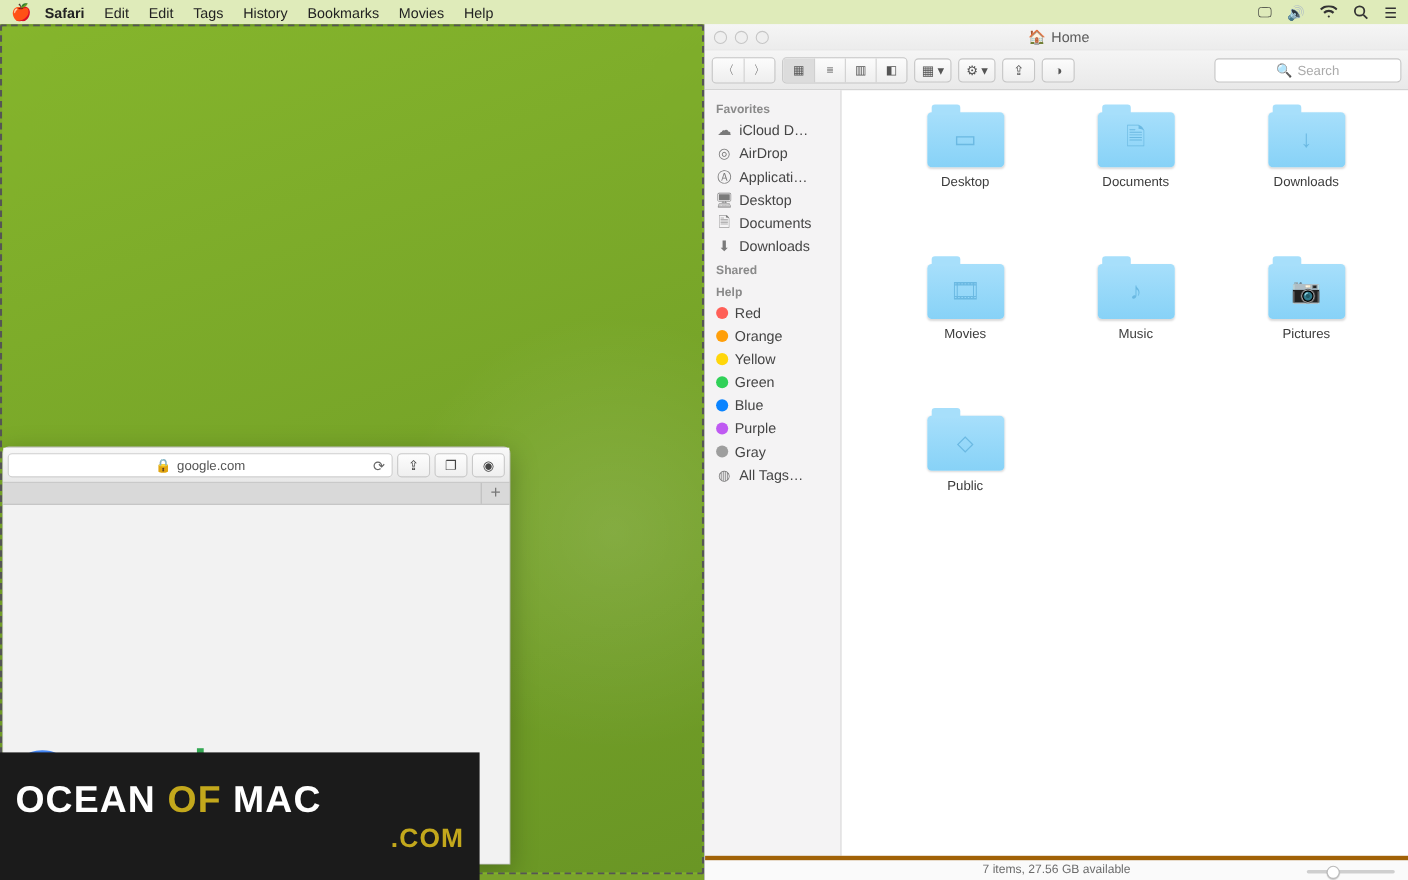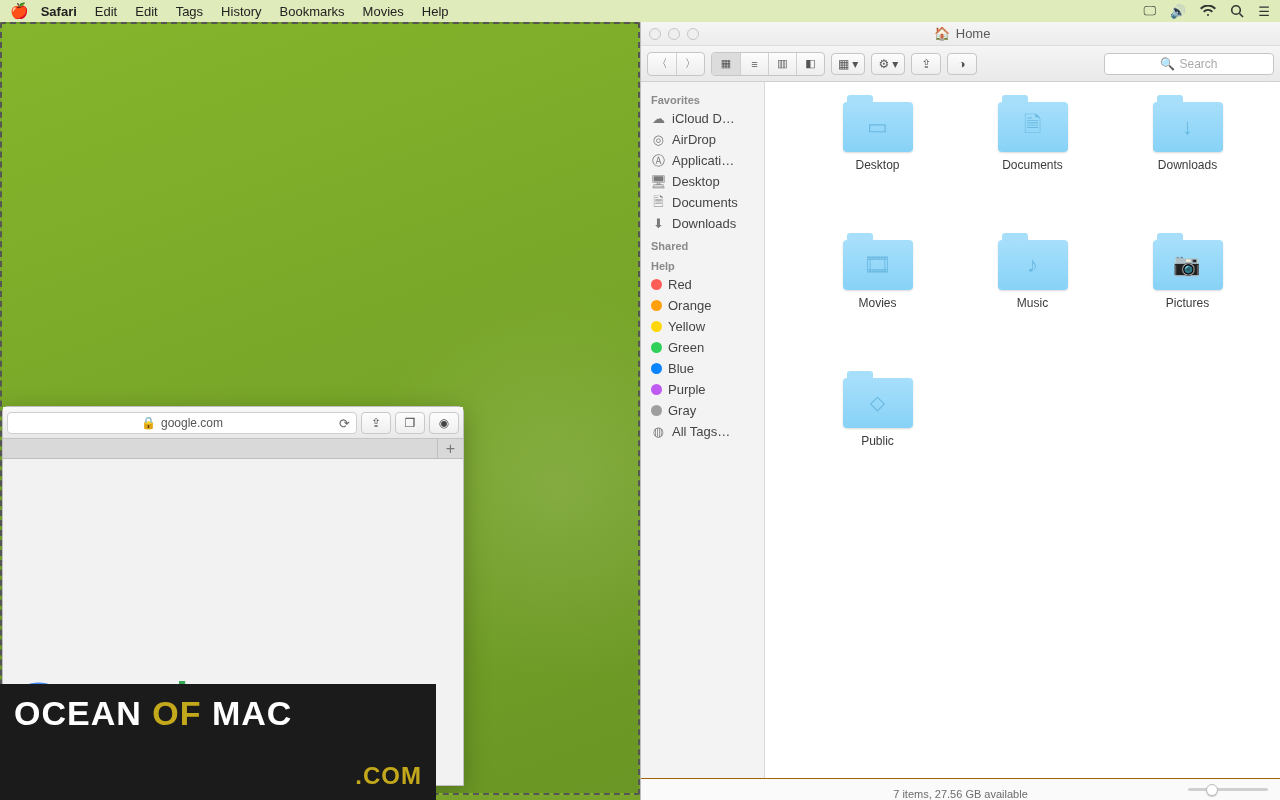--- a/index.html
+++ b/index.html
@@ -25,21 +25,21 @@
 .addr { flex:1; height:22px; background:#fff; border:1px solid #cfcfcf; border-radius:4px; display:flex; align-items:center; justify-content:center; font-size:12px; color:#555; gap:5px; position:relative; }
 .addr .reload { position:absolute; right:6px; top:3px; font-size:13px; color:#666; }
 .tbtn { width:30px; height:22px; background:linear-gradient(#fdfdfd,#efefef); border:1px solid #c9c9c9; border-radius:4px; display:flex; align-items:center; justify-content:center; font-size:12px; color:#444; }
 .tabstrip { height:20px; background:#d9d9d9; border-bottom:1px solid #bebebe; display:flex; }
 .tabstrip .plus { width:26px; height:100%; border-left:1px solid #bebebe; display:flex; align-items:center; justify-content:center; color:#777; font-size:16px; margin-left:auto; }
 .safari-page { flex:1; background:#f2f2f2; position:relative; }
 .glogo { position:absolute; left:8px; bottom:36px; font-family:Georgia,'Times New Roman',serif; font-size:70px; letter-spacing:-2px; }
 .gl-b{color:#4285F4}.gl-r{color:#EA4335}.gl-y{color:#FBBC05}.gl-g{color:#34A853}
 
 
-.wm { position:absolute; left:0; bottom:0; width:436px; height:116px; background:#1b1b1b; color:#fff; display:flex; flex-direction:column; align-items:flex-end; justify-content:space-between; padding:10px 14px; z-index:50; }
+.wm { position:absolute; left:0; bottom:0; width:436px; height:116px; background:#1b1b1b; color:#fff; display:flex; flex-direction:column; align-items:flex-end; justify-content:center; padding:10px 14px; z-index:50; }
 .wm .l1{ align-self:flex-start; font-size:34px; font-weight:800; font-family:Arial,sans-serif; letter-spacing:1px; }
 .wm .l1 .of{ color:#c3a81c; }
 .wm .l2{ font-size:24px; font-weight:800; color:#c3a81c; letter-spacing:1px; margin-top:2px; }
 
 
 .finder { position:absolute; left:640px; top:22px; width:640px; height:778px; background:#fff; border-left:1px solid #bcbcbc; display:flex; flex-direction:column; }
 .f-titlebar { height:24px; background:linear-gradient(#f5f5f5,#ececec); border-bottom:1px solid #dedede; display:flex; align-items:center; padding:0 8px; }
 .traffic { display:flex; gap:7px; }
 .tl { width:12px; height:12px; border-radius:50%; border:1px solid #c6c6c6; background:#efefef; }
 .f-title { flex:1; text-align:center; font-size:13px; color:#5a5a5a; display:flex; align-items:center; justify-content:center; gap:5px; }
@@ -57,21 +57,21 @@
 .side-item { display:flex; align-items:center; gap:6px; padding:3px 10px; color:#454545; white-space:nowrap; overflow:hidden; text-overflow:ellipsis; }
 .side-item .dot { width:11px; height:11px; border-radius:50%; flex-shrink:0; }
 .side-icn { width:15px; height:15px; flex-shrink:0; display:inline-flex; align-items:center; justify-content:center; color:#7a7a7a; }
 
 .content { flex:1; padding:20px 20px 0 40px; display:grid; grid-template-columns:repeat(3,1fr); grid-auto-rows:120px; gap:18px 10px; align-content:start; justify-items:center; position:relative;}
 .folder-item { display:flex; flex-direction:column; align-items:center; gap:6px; font-size:12px; color:#3b3b3b; }
 .folder { width:70px; height:50px; background:linear-gradient(#a7dffb,#87d2f7); border-radius:4px; position:relative; box-shadow:0 1px 2px rgba(0,0,0,.15); }
 .folder::before { content:""; position:absolute; top:-7px; left:4px; width:26px; height:9px; background:#a7dffb; border-radius:3px 3px 0 0; }
 .folder .glyph { position:absolute; inset:0; display:flex; align-items:center; justify-content:center; color:#6bb9e2; font-size:22px; }
 
-.f-status { height:22px; border-top:1px solid #a16207; background:#fafafa; display:flex; align-items:flex-end; justify-content:center; font-size:11px; color:#6c6c6c; position:relative;}
+.f-status { height:22px; border-top:4px solid #a16207; background:#fafafa; display:flex; align-items:center; justify-content:center; font-size:11px; color:#6c6c6c; position:relative;}
 .zoom { position:absolute; right:12px; top:5px; width:80px; height:10px; }
 .zoom .track{ position:absolute; top:4px; left:0; right:0; height:3px; background:#cfcfcf; border-radius:2px;}
 .zoom .thumb{ position:absolute; top:0; left:18px; width:12px; height:12px; background:#fff; border:1px solid #bbb; border-radius:50%; box-shadow:0 1px 1px rgba(0,0,0,.2);}
 
 svg{display:block}
 </style>
 </head>
 <body>
 
 <div class="menubar">

